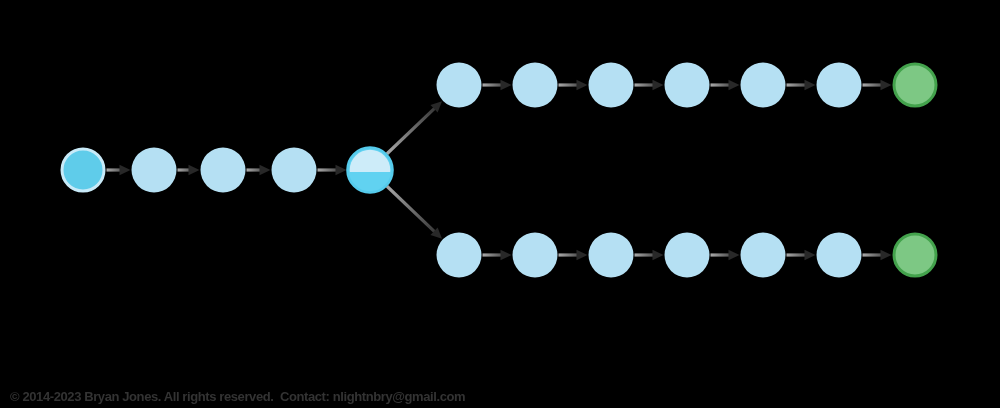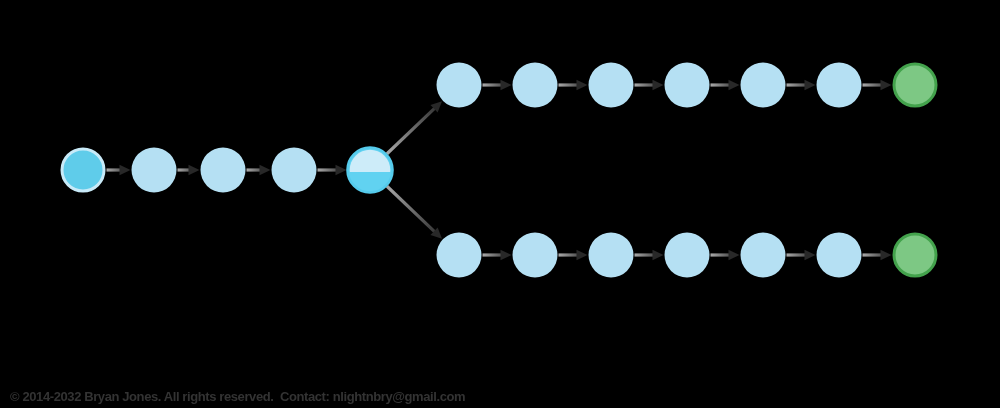--- a/index.html
+++ b/index.html
@@ -215,14 +215,14 @@
       <g>
         <circle cx="763" cy="255" r="22.5" fill="#b5e0f3"></circle>
       </g>
       <g>
         <circle cx="839" cy="255" r="22.5" fill="#b5e0f3"></circle>
       </g>
       <g>
         <circle cx="915" cy="255" r="21" fill="#7dc884" stroke="#43a24c" stroke-width="3"></circle>
       </g>
     </svg>
-  <div class="footer">© 2014-2032 Bryan Jones. All rights reserved.  Contact: nlightnbry@gmail.com</div>
+  <div class="footer">© 2014-2023 Bryan Jones. All rights reserved.  Contact: nlightnbry@gmail.com</div>
 </div>
 
 </body></html>

